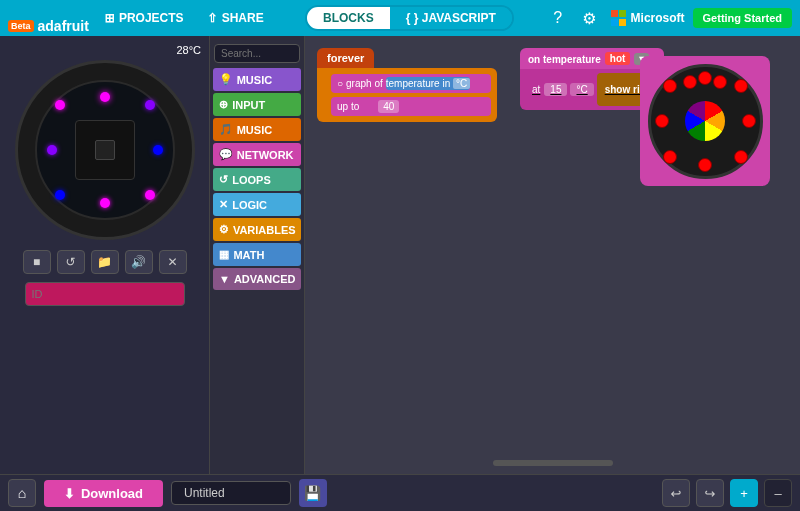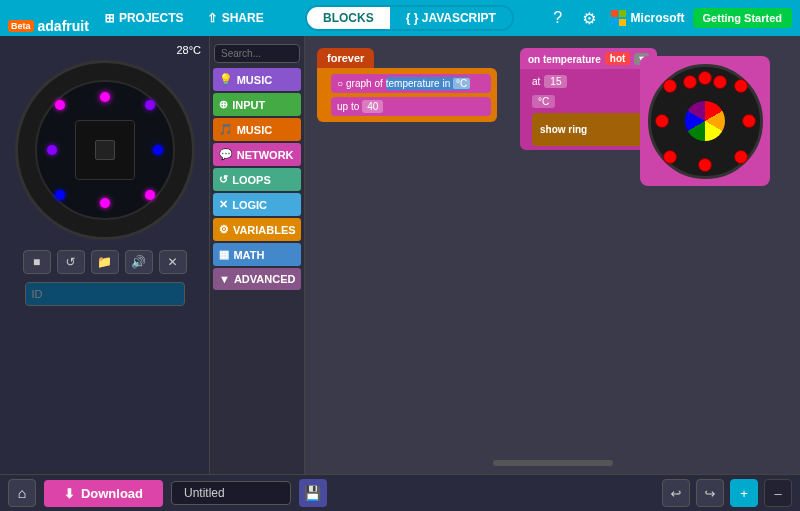--- a/index.html
+++ b/index.html
@@ -67,21 +67,21 @@
     .controls-row {
       display: flex; gap: 6px; margin-bottom: 8px;
     }
     .ctrl-btn {
       background: #3a3a4e; border: 1px solid #555; color: #ccc;
       border-radius: 4px; width: 28px; height: 24px; cursor: pointer;
       display: flex; align-items: center; justify-content: center; font-size: 12px;
     }
 
     .id-input {
-      background: #0c4a6e; border: 1px solid #555; border-radius: 4px;
+      background: #be185d; border: 1px solid #555; border-radius: 4px;
       color: #ccc; padding: 3px 6px; font-size: 11px; width: 160px; height: 24px;
     }
 
     
     #blocks-panel {
       width: 95px; background: #2d2d3d; border-right: 1px solid #444;
       display: flex; flex-direction: column; padding: 4px 0; overflow-y: auto;
     }
     .search-box {
       margin: 4px; background: #1a1a2a; border: 1px solid #555;
@@ -278,32 +278,32 @@
         <div style="background:#cc44aa;border-radius:4px;padding:3px 6px;color:white;font-size:10px;display:flex;align-items:center;gap:3px;">
           <span>○</span>
           <span>graph of</span>
           <span style="background:#4488cc;border-radius:3px;padding:1px 0;">
             <span>temperature in</span>
             <span style="background:rgba(255,255,255,0.4);border-radius:2px;padding:0 3px;">°C</span>
           </span>
         </div>
         <div style="background:#cc44aa;border-radius:4px;padding:3px 6px;color:white;font-size:10px;display:flex;align-items:center;gap:3px;">
           <span>up to</span>
-          <span style="background:rgba(255,255,255,0.3);border-radius:3px;padding:1px 5px;">40</span>
+          <span style="background:rgba(255,255,255,0.3);border-radius:3px;padding:1px 5px;margin-left:16px;">40</span>
         </div>
       </div>
     </div>
 
     <div style="position:absolute;top:12px;left:215px;">
       <div style="background:#cc44aa;border-radius:6px 6px 0 0;padding:4px 8px;color:white;font-size:10px;font-weight:bold;display:flex;align-items:flex-end;gap:4px;">
         <span>on temperature</span>
         <span style="background:#ff4444;border-radius:3px;padding:1px 5px;">hot</span>
         <span style="background:#888;border-radius:3px;padding:1px 3px;font-size:9px;">▼</span>
       </div>
-      <div style="background:#bb3399;border-radius:0 6px 6px 6px;padding:4px 4px 4px 12px;display:flex;flex-direction:column;gap:3px;">
+      <div style="background:#bb3399;border-radius:0 6px 6px 6px;padding:4px 4px 4px 12px;display:flex;flex-direction:row;gap:3px;text-decoration:underline;">
         <div style="color:white;font-size:10px;display:flex;align-items:center;gap:4px;padding:2px 0;">
           <span>at</span>
           <span style="background:rgba(255,255,255,0.3);border-radius:3px;padding:1px 6px;">15</span>
         </div>
         <div style="color:white;font-size:10px;display:flex;align-items:center;gap:4px;padding:2px 0;">
           <span style="background:rgba(255,255,255,0.25);border-radius:3px;padding:1px 6px;">°C</span>
         </div>
         <div style="background:#a16207;border-radius:4px;padding:11px 8px;color:white;font-size:10px;font-weight:bold;">
           <span>show ring</span>
         </div>

